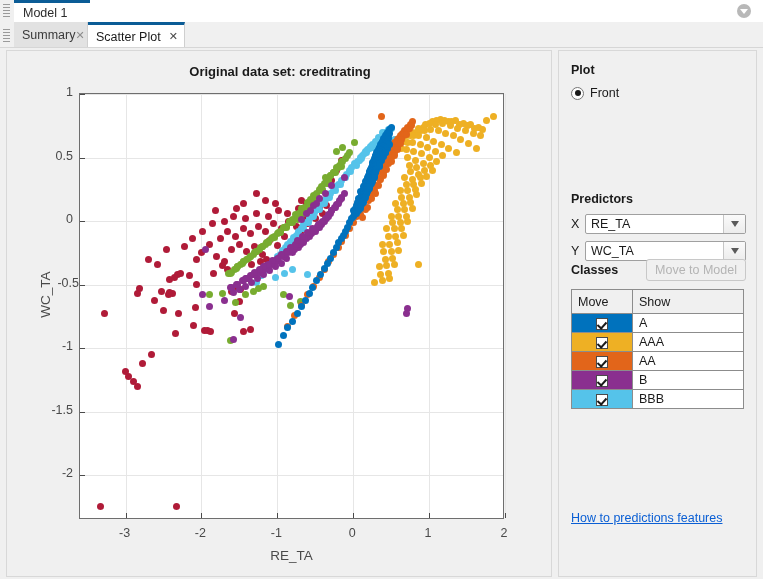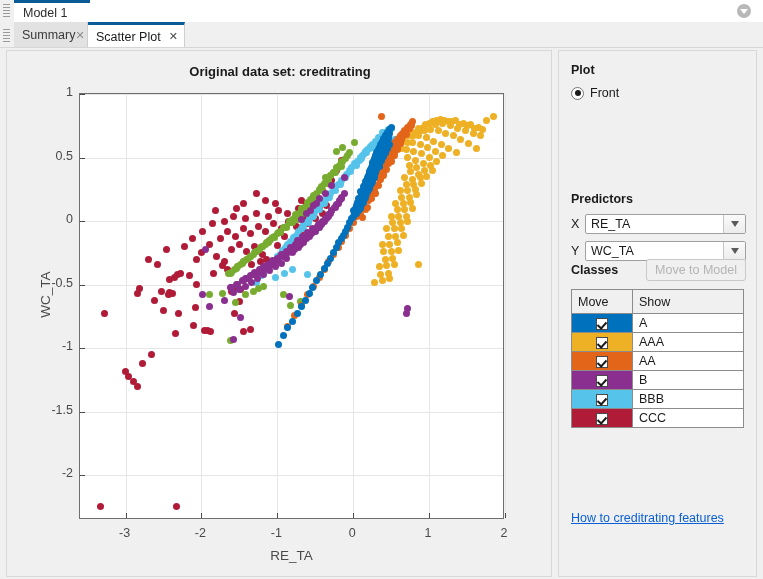--- a/index.html
+++ b/index.html
@@ -1004,21 +1004,21 @@
         <div class="axis-y-title">WC_TA</div>
       <div class="xlab" style="left: 117.536px; top: 475px;">-3</div>
           <div class="xlab" style="left: 193.429px; top: 475px;">-2</div>
           <div class="xlab" style="left: 269.321px; top: 475px;">-1</div>
           <div class="xlab" style="left: 345.214px; top: 475px;">0</div>
           <div class="xlab" style="left: 421.107px; top: 475px;">1</div>
           <div class="xlab" style="left: 497px; top: 475px;">2</div>
           <div class="ylab" style="left: 22px; top: 423.493px;">-2</div>
           <div class="ylab" style="left: 22px; top: 359.91px;">-1.5</div>
           <div class="ylab" style="left: 22px; top: 296.328px;">-1</div>
-          <div class="ylab" style="left: 22px; top: 232.746px;">-0.5</div>
+          <div class="ylab" style="left: 28px; top: 232.746px;">-0.5</div>
           <div class="ylab" style="left: 22px; top: 169.164px;">0</div>
           <div class="ylab" style="left: 22px; top: 105.582px;">0.5</div>
           <div class="ylab" style="left: 22px; top: 42px;">1</div>
         </div>
     </div>
 
     <div class="collapsebtn">
       <svg width="16" height="13" viewBox="0 0 16 13">
         <path d="M1 5 H8 V2 L13 6.5 L8 11 V8 H1 Z" fill="#4f9ade" stroke="#1f5c9e" stroke-width="1"></path>
         <rect x="13.6" y="1.5" width="1.6" height="10" fill="#1f5c9e"></rect>
@@ -1086,24 +1086,20 @@
                 <td class="order">AA</td>
               </tr>
               <tr>
                 <td class="show" style="background: rgb(138, 47, 143);"><span class="cbx"></span></td>
                 <td class="order">B</td>
               </tr>
               <tr>
                 <td class="show" style="background: rgb(85, 195, 234);"><span class="cbx"></span></td>
                 <td class="order">BBB</td>
               </tr>
-              <tr>
-                <td class="show" style="background: rgb(176, 27, 56);"><span class="cbx"></span></td>
-                <td class="order">CCC</td>
-              </tr>
             </tbody>
         </table>
       </div>
 
-      <a href="#" class="helplink" style="position:absolute;left:12px;top:460px;">How to creditrating features</a>
+      <a href="#" class="helplink" style="position:absolute;left:12px;top:460px;">How to predictions features</a>
     </div>
   </div>
 </div>
 
 </body></html>

